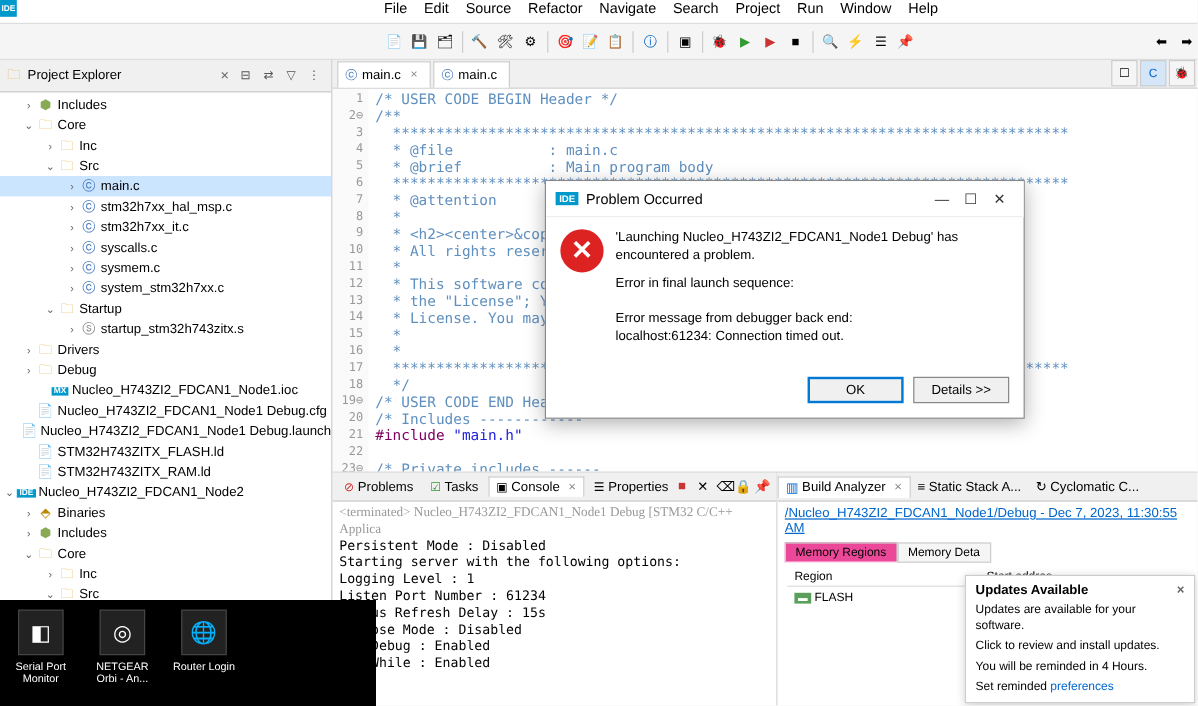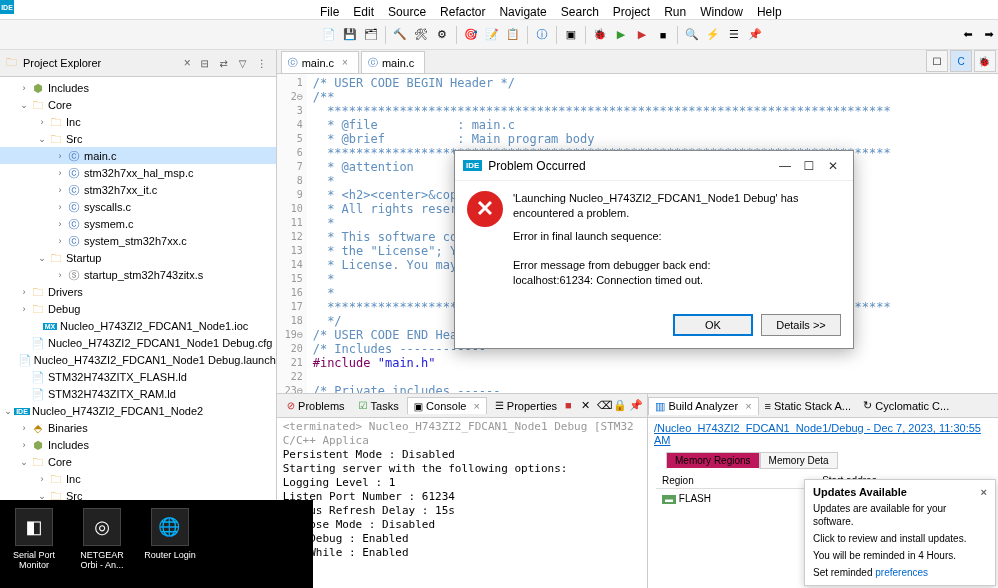--- a/index.html
+++ b/index.html
@@ -1,17 +1,17 @@
 <!DOCTYPE html>
 <html><head>
 <meta charset="utf-8">
 <style>
 * { box-sizing: border-box; margin: 0; padding: 0; }
 body { font-family: "Segoe UI", Tahoma, sans-serif; font-size: 11px; width: 998px; height: 588px; overflow: hidden; background: #f0f0f0; position: relative; }
-.topbar { height: 20px; background: #fff; border-bottom: 1px solid #ddd; display: flex; padding-left: 320px; gap: 14px; align-items: flex-end; font-size: 12px; }
+.topbar { height: 20px; background: #fff; border-bottom: 1px solid #ddd; display: flex; padding-left: 320px; gap: 14px; align-items: flex-start; font-size: 12px; }
 .topbar span { cursor: pointer; }
 .toolbar { height: 30px; background: #f5f5f5; border-bottom: 1px solid #ddd; display: flex; align-items: center; padding-left: 320px; gap: 3px; }
 .toolbar .tb { width: 18px; height: 18px; display: inline-flex; justify-content: center; align-items: center; font-size: 11px; }
 .toolbar .sep { width: 1px; height: 18px; background: #ccc; margin: 0 2px; }
 .main { display: flex; height: 538px; }
 .explorer { width: 313px; background: #fff; border-right: 1px solid #ccc; overflow: hidden; }
 .exp-header { height: 27px; background: #f0f0f0; border-bottom: 1px solid #ccc; display: flex; align-items: center; padding: 0 6px; gap: 6px; }
 .exp-header .title { flex: 1; font-size: 11px; }
 .exp-header .close { font-size: 12px; color: #666; }
 .exp-toolbar { display: flex; gap: 3px; }
@@ -38,30 +38,30 @@
 .code .preproc { color: #800060; }
 .code .string { color: #2020dd; }
 .bottom-panel { height: 195px; border-top: 1px solid #ccc; display: flex; }
 .console-panel { flex: 1; display: flex; flex-direction: column; background: #fff; border-right: 1px solid #ccc; }
 .console-tabs { height: 24px; background: #f0f0f0; border-bottom: 1px solid #ccc; display: flex; align-items: center; padding: 0 4px; gap: 2px; }
 .console-tab { padding: 2px 6px; font-size: 11px; display: flex; align-items: center; gap: 3px; }
 .console-tab.active { background: #fff; border: 1px solid #ccc; border-bottom: none; }
 .console-tab .icon { font-size: 10px; }
 .console-toolbar { display: flex; gap: 2px; margin-left: auto; }
 .console-body { flex: 1; font-family: Consolas, monospace; font-size: 11px; padding: 2px 6px; overflow: hidden; line-height: 14px; }
-.console-body .term { color: #999; }
+.console-body .term { color: #999; font-family: Liberation Serif, serif; }
 .analyzer-panel { width: 350px; display: flex; flex-direction: column; background: #fff; }
 .analyzer-tabs { height: 24px; background: #f0f0f0; border-bottom: 1px solid #ccc; display: flex; align-items: center; font-size: 11px; }
 .analyzer-tab { padding: 2px 6px; display: flex; align-items: center; gap: 3px; }
 .analyzer-tab.active { background: #fff; border: 1px solid #ccc; border-bottom: none; }
 .analyzer-body { padding: 4px 6px; font-size: 11px; }
 .analyzer-body .link { color: #0066cc; text-decoration: underline; cursor: pointer; }
 .mem-tabs { display: flex; margin-top: 6px; font-size: 10px; }
 .mem-tab { padding: 2px 8px; border: 1px solid #ccc; background: #f5f5f5; }
-.mem-tab.active { background: #be185d; border-bottom: 1px solid #fff; margin-left: 12px; }
+.mem-tab.active { background: #ec4899; border-bottom: 1px solid #fff; }
 .mem-table { width: 100%; margin-top: 2px; font-size: 10px; }
 .mem-table th { text-align: left; font-weight: normal; padding: 2px 6px; border-bottom: 1px solid #ddd; }
 .mem-table td { padding: 2px 6px; }
 .flash-icon { background: #5aa05a; color: #fff; padding: 0 3px; font-size: 8px; }
 .taskbar { position: absolute; bottom: 0; left: 0; width: 313px; height: 88px; background: #000; display: flex; align-items: flex-start; padding: 8px 4px; gap: 8px; }
 .taskbar-item { width: 60px; text-align: center; color: #fff; font-size: 9px; }
 .taskbar-item .ticon { width: 38px; height: 38px; margin: 0 auto 4px; background: #222; border: 1px solid #444; display: flex; justify-content: center; align-items: center; font-size: 18px; }
 .dialog { position: absolute; left: 454px; top: 150px; width: 400px; background: #fff; border: 1px solid #888; box-shadow: 0 4px 16px rgba(0,0,0,.3); }
 .dialog-title { height: 30px; background: #fff; border-bottom: 1px solid #eee; display: flex; align-items: center; padding: 0 8px; font-size: 12px; }
 .dialog-title .ide-badge { background: #0099cc; color: #fff; font-size: 8px; font-weight: bold; padding: 1px 3px; margin-right: 6px; }

